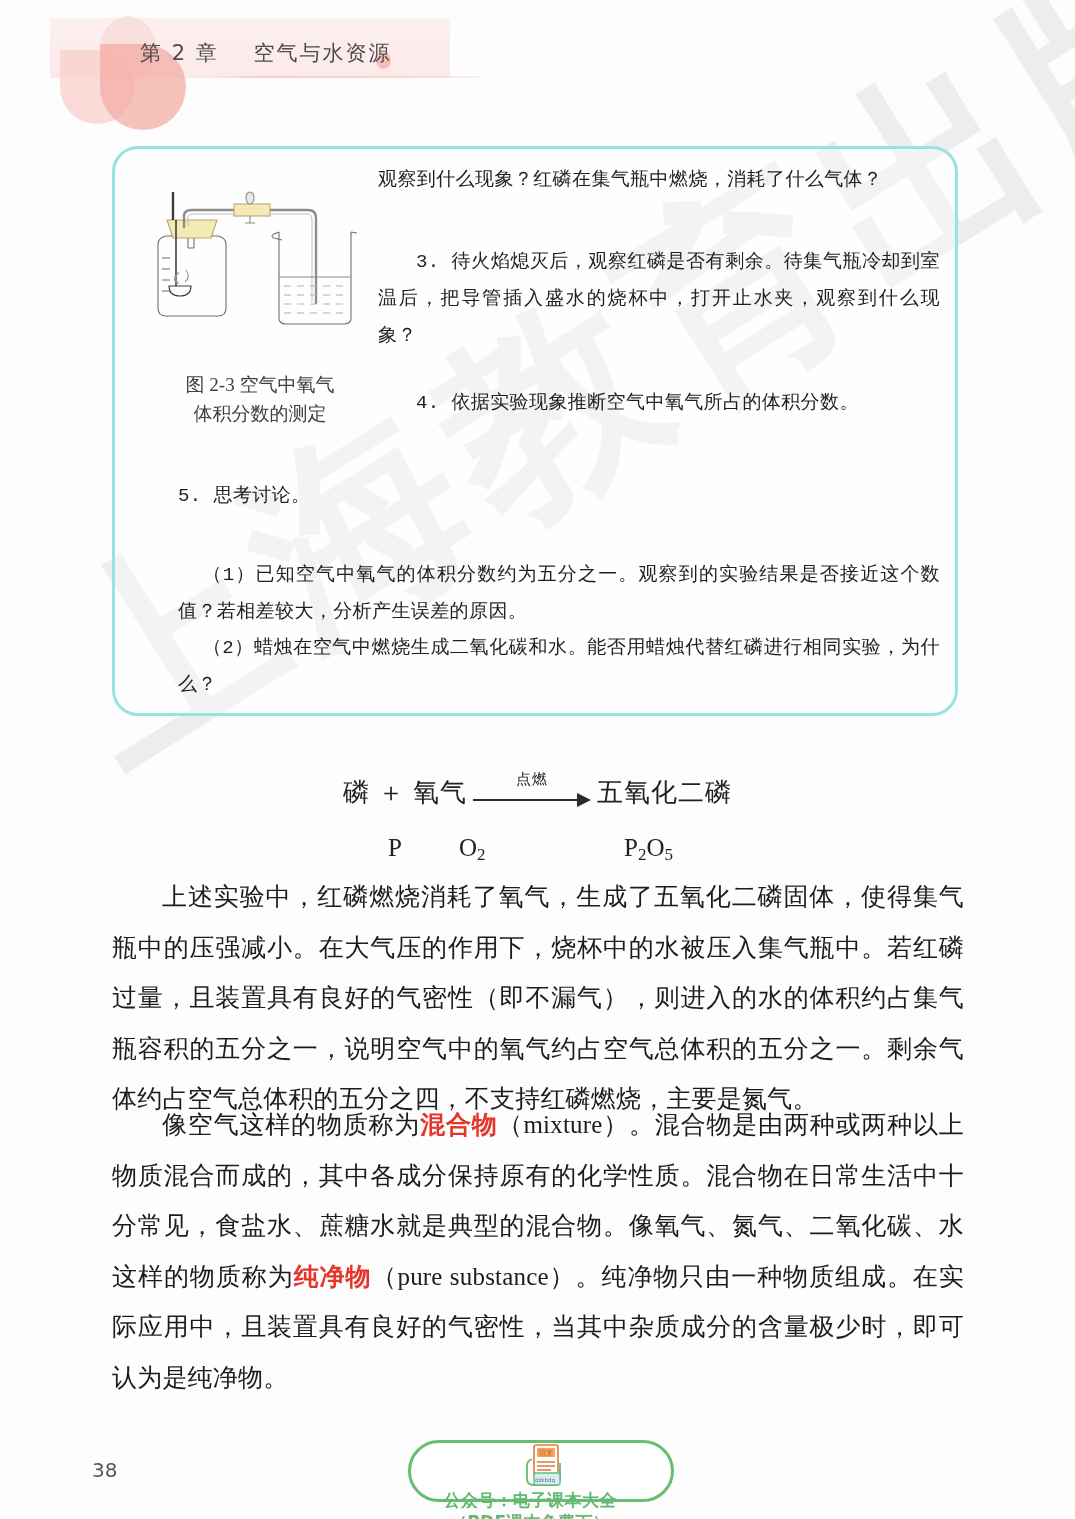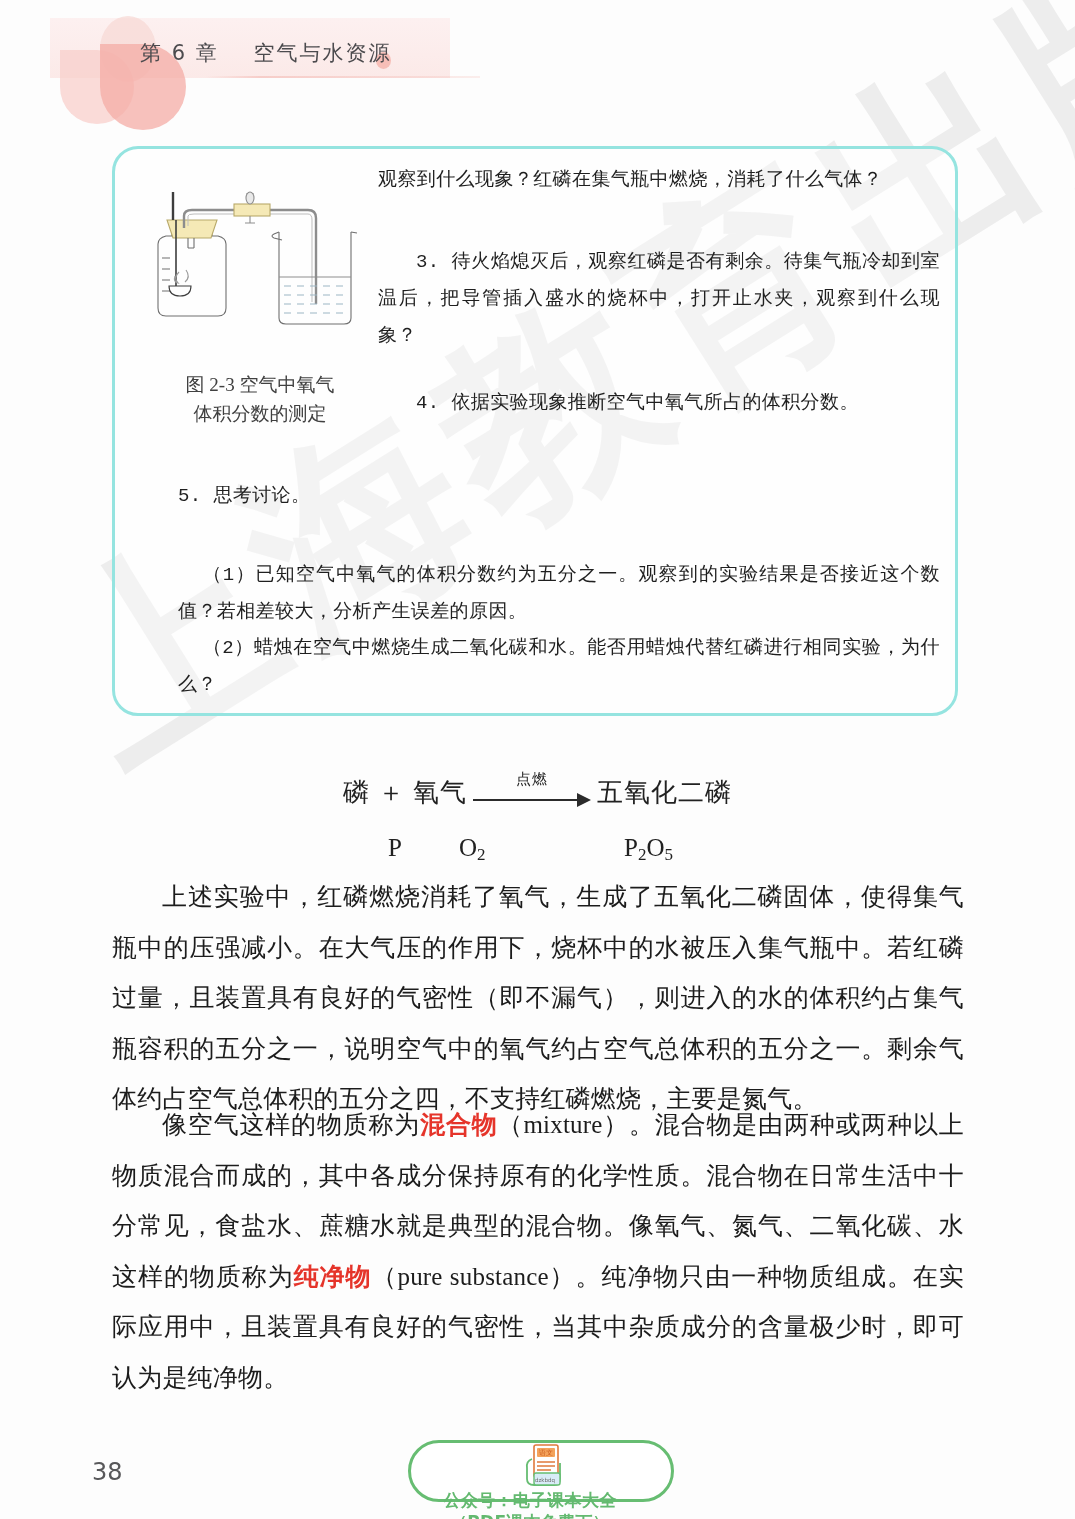--- a/index.html
+++ b/index.html
@@ -188,21 +188,21 @@
   }
   .para-1 { top: 872px; }
   .para-2 { top: 1100px; }
   .kw { color: #e5342a; font-weight: 700; }
 
   
   .page-number {
     position: absolute;
     left: 92px; top: 1458px;
     font-family: "DejaVu Sans", "Liberation Sans", sans-serif;
-    font-size: 24px;
+    font-size: 20px;
     color: #58585a;
   }
   .promo {
     position: absolute;
     left: 408px; top: 1440px;
     width: 266px; height: 62px;
     border: 3px solid #67bd72;
     border-radius: 31px;
     box-sizing: border-box;
     background: #ffffff;
@@ -232,21 +232,21 @@
 <body>
 
 <div class="page">
 
   <div class="header-band"></div>
   <div class="petal petal-b"></div>
   <div class="petal petal-a"></div>
   <div class="petal petal-c"></div>
   <div class="header-rule"></div>
   <div class="header-dot"></div>
-  <div class="header-title">第 6 章    空气与水资源</div>
+  <div class="header-title">第 2 章    空气与水资源</div>
 
   <div class="watermark">上海教育出版社</div>
 
   <div class="activity-box"></div>
 
   <div class="figure-wrap">
     <svg width="240" height="200" viewBox="0 0 240 200">
       <g fill="none" stroke="#6f6f6f" stroke-width="1.1">
 
         <path d="M22 68 L22 132 Q22 140 30 140 L82 140 Q90 140 90 132 L90 68

